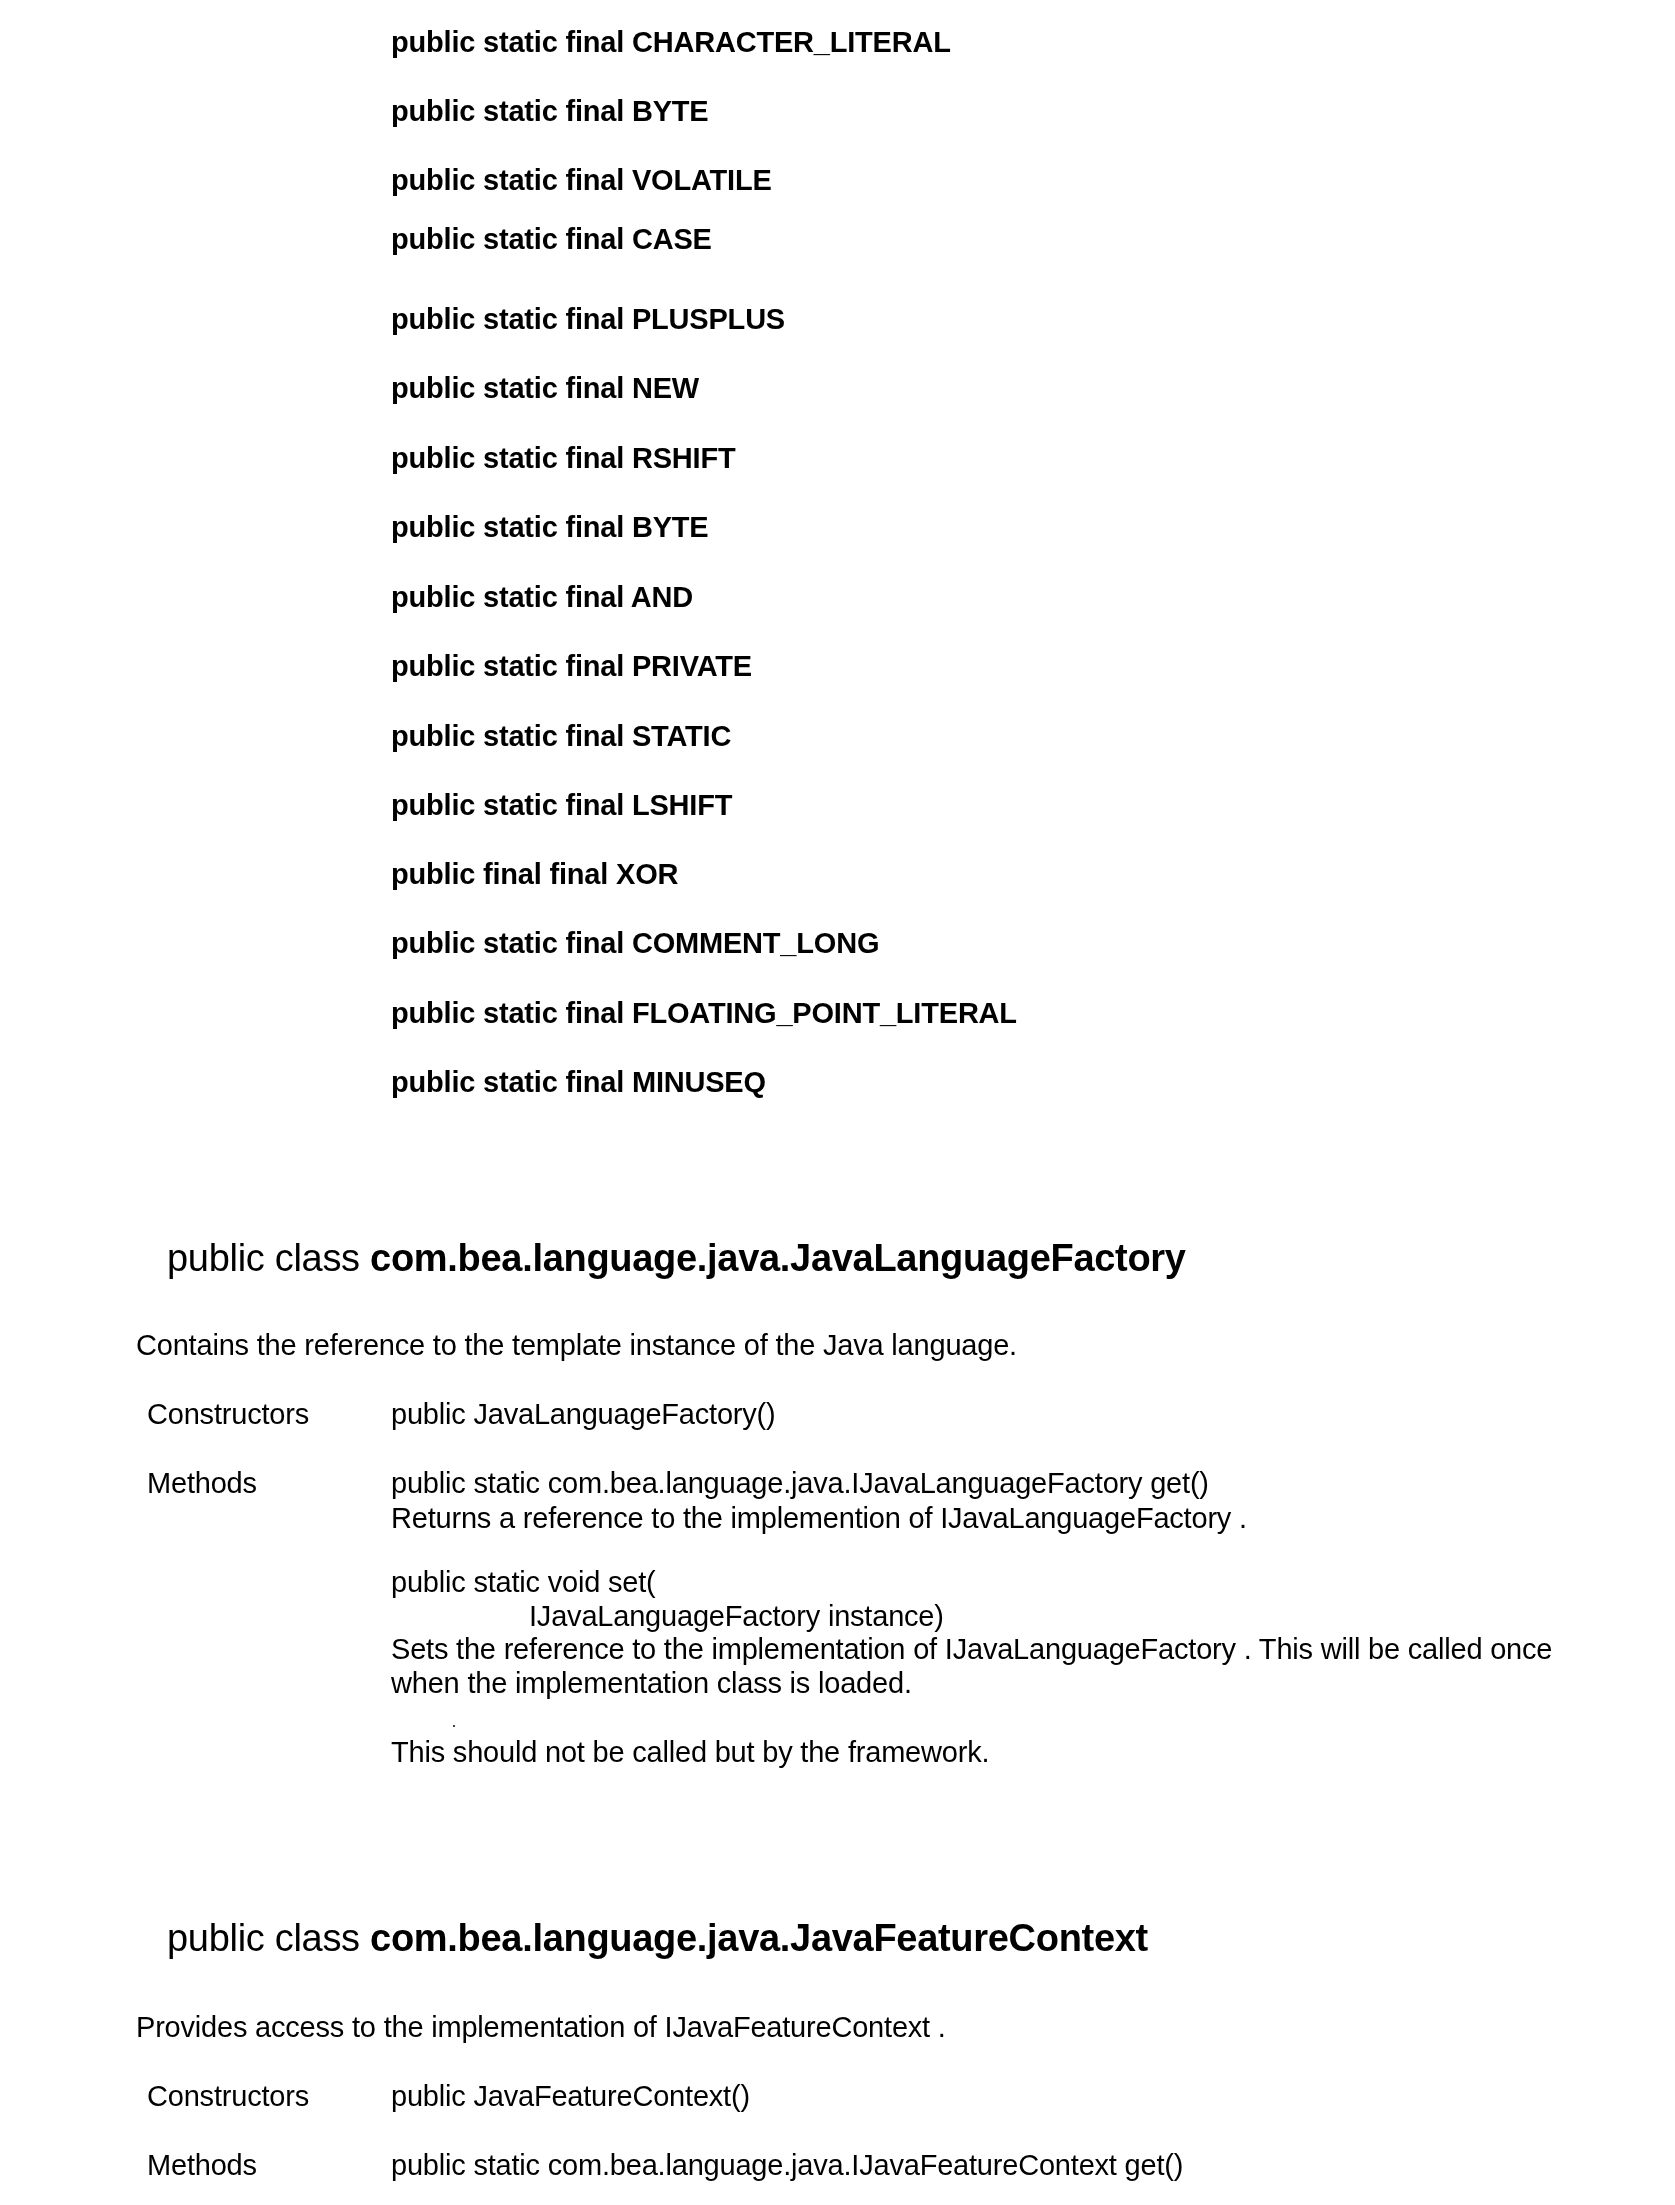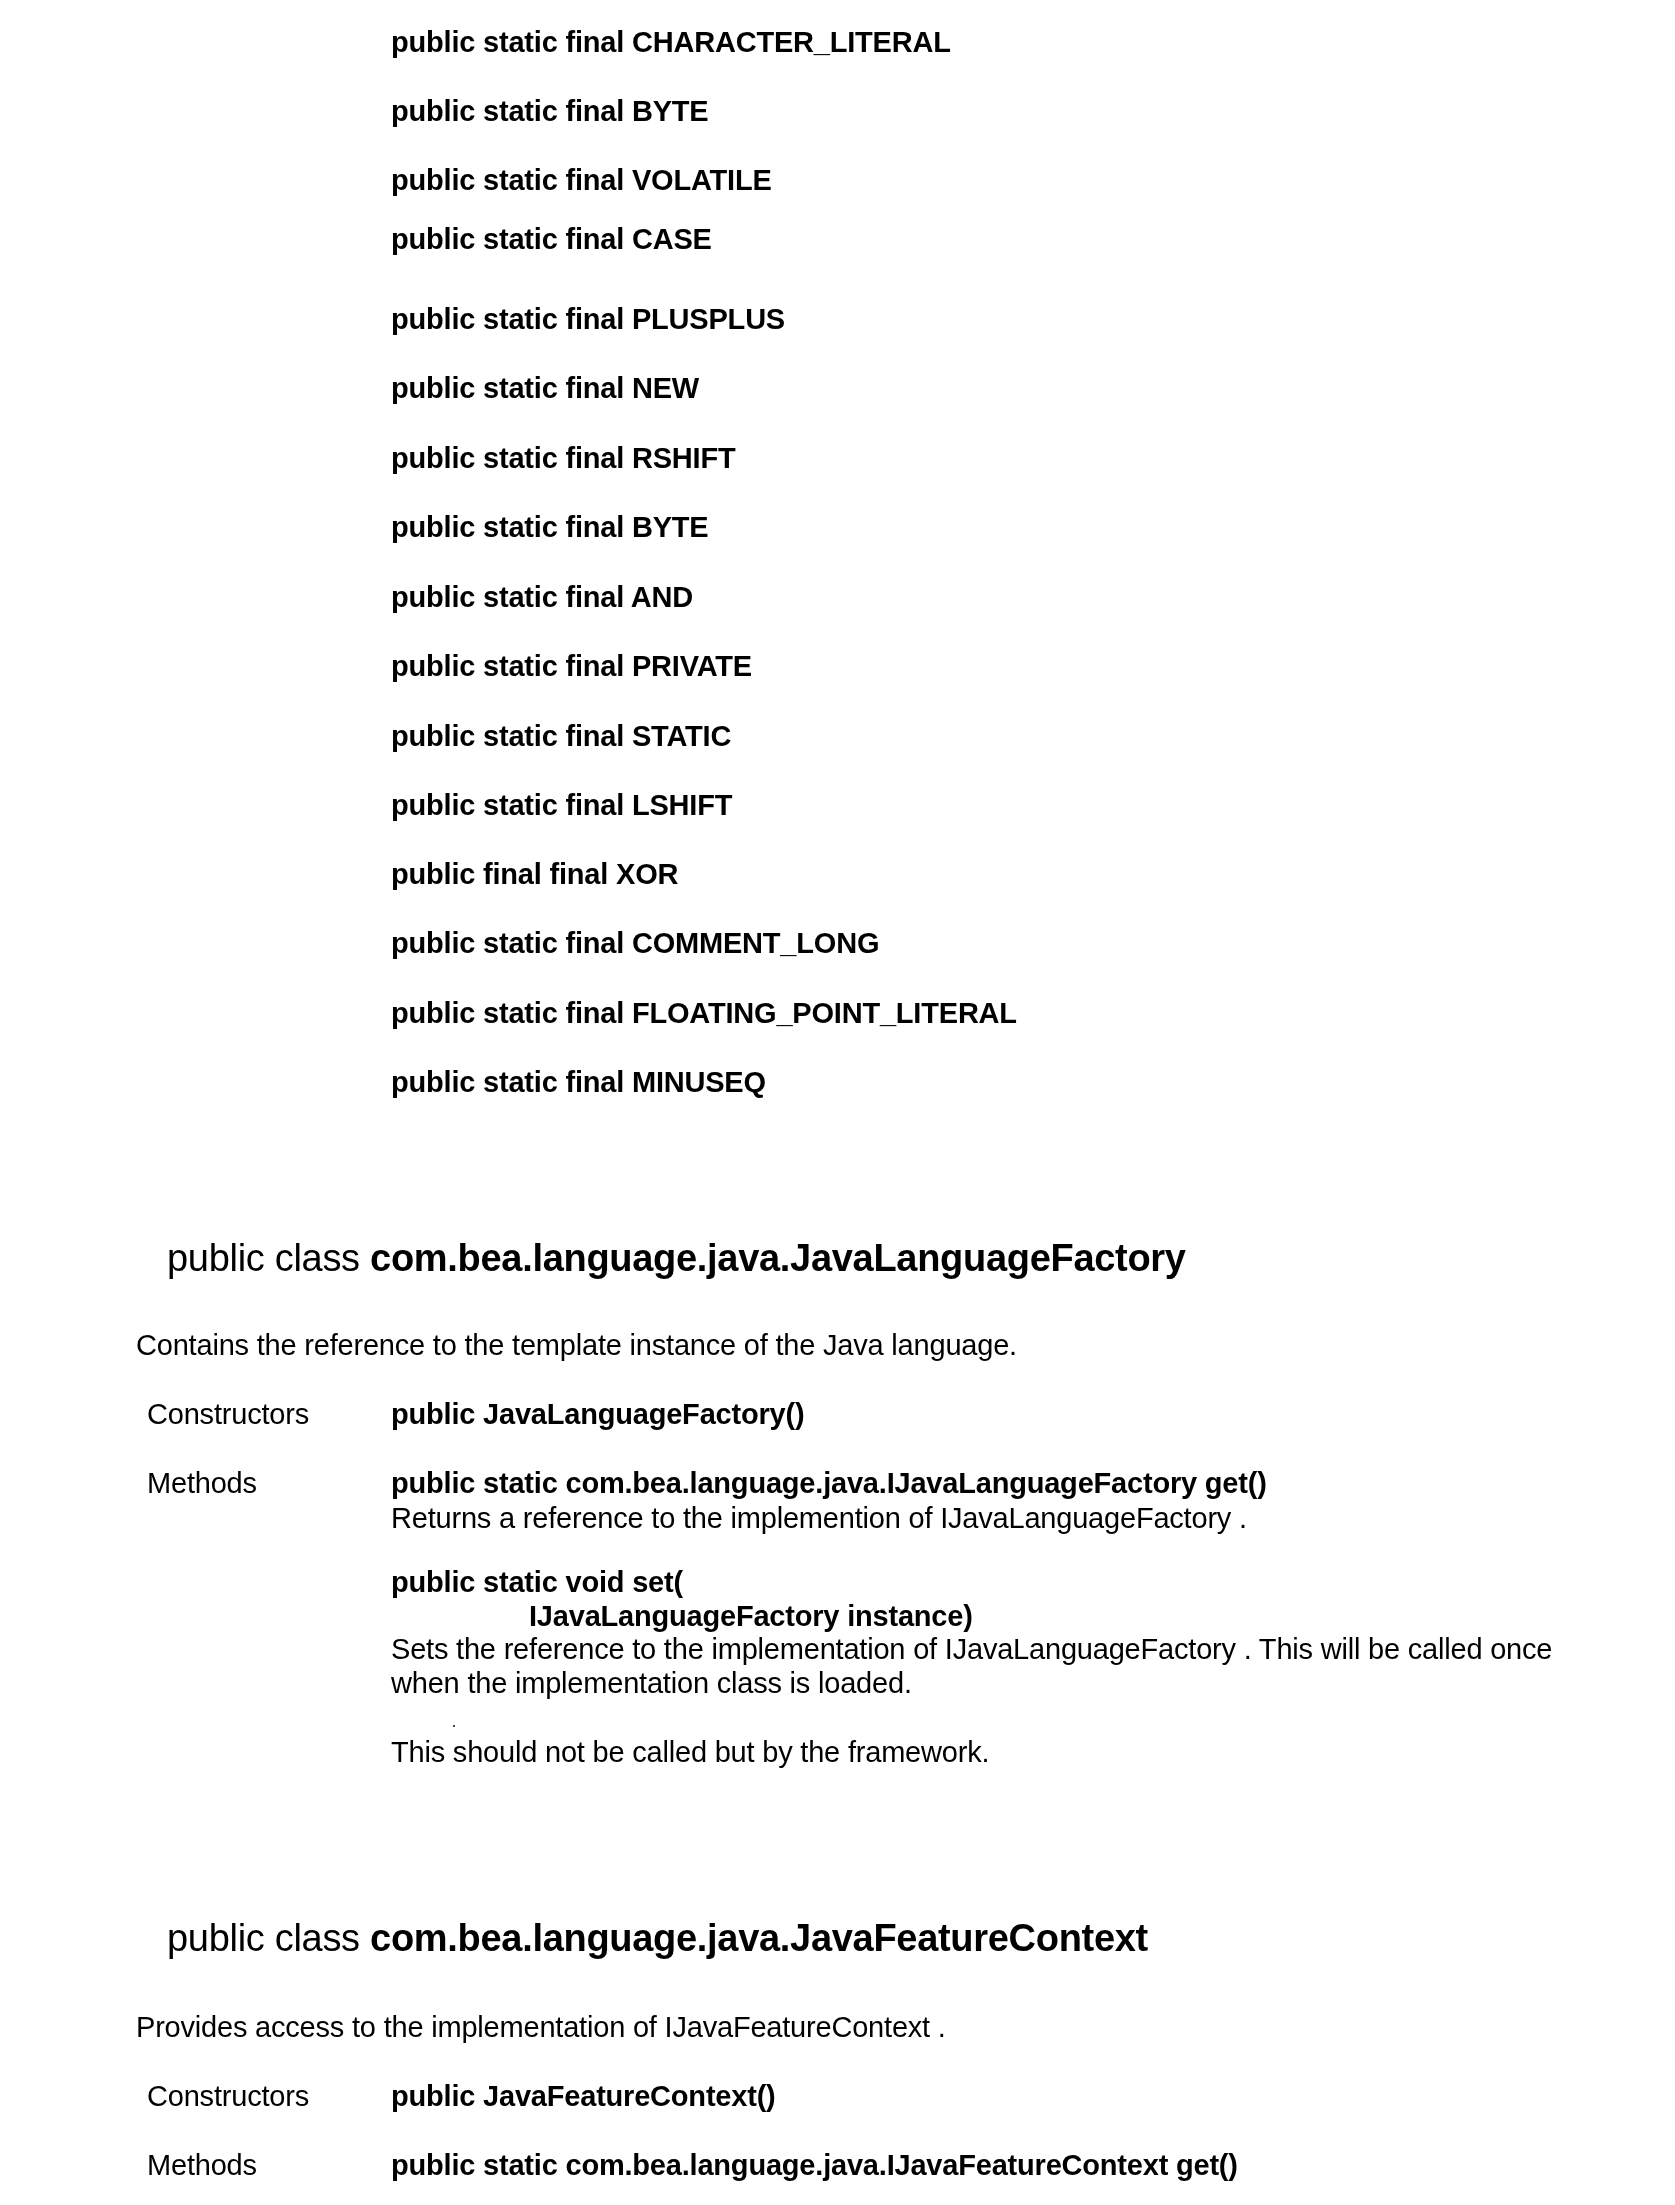--- a/index.html
+++ b/index.html
@@ -21,21 +21,21 @@
     .desc {
       position: absolute; left: 119px; font-size: 29px; line-height: 34px; white-space: nowrap;
       letter-spacing: -0.2px;
       margin-left: 17px;
     }
     .label {
       position: absolute; left: 147px; font-size: 29px; line-height: 34px; white-space: nowrap;
       letter-spacing: -0.2px;
     }
     .sig {
-      position: absolute; left: 391px; font-size: 29px; font-weight: bold; line-height: 34px; white-space: nowrap;
+      position: absolute; left: 391px; font-size: 29px; font-weight: normal; line-height: 34px; white-space: nowrap;
       letter-spacing: -0.2px;
     }
     .sig.indent { left: 529px; }
     .body-text {
       position: absolute; left: 391px; font-size: 29px; line-height: 34px; white-space: nowrap;
       letter-spacing: -0.2px;
     }
     .speck { position: absolute; left: 453px; top: 1725px; width: 1.6px; height: 1.6px; background: #444; }
   </style>
 </head>

